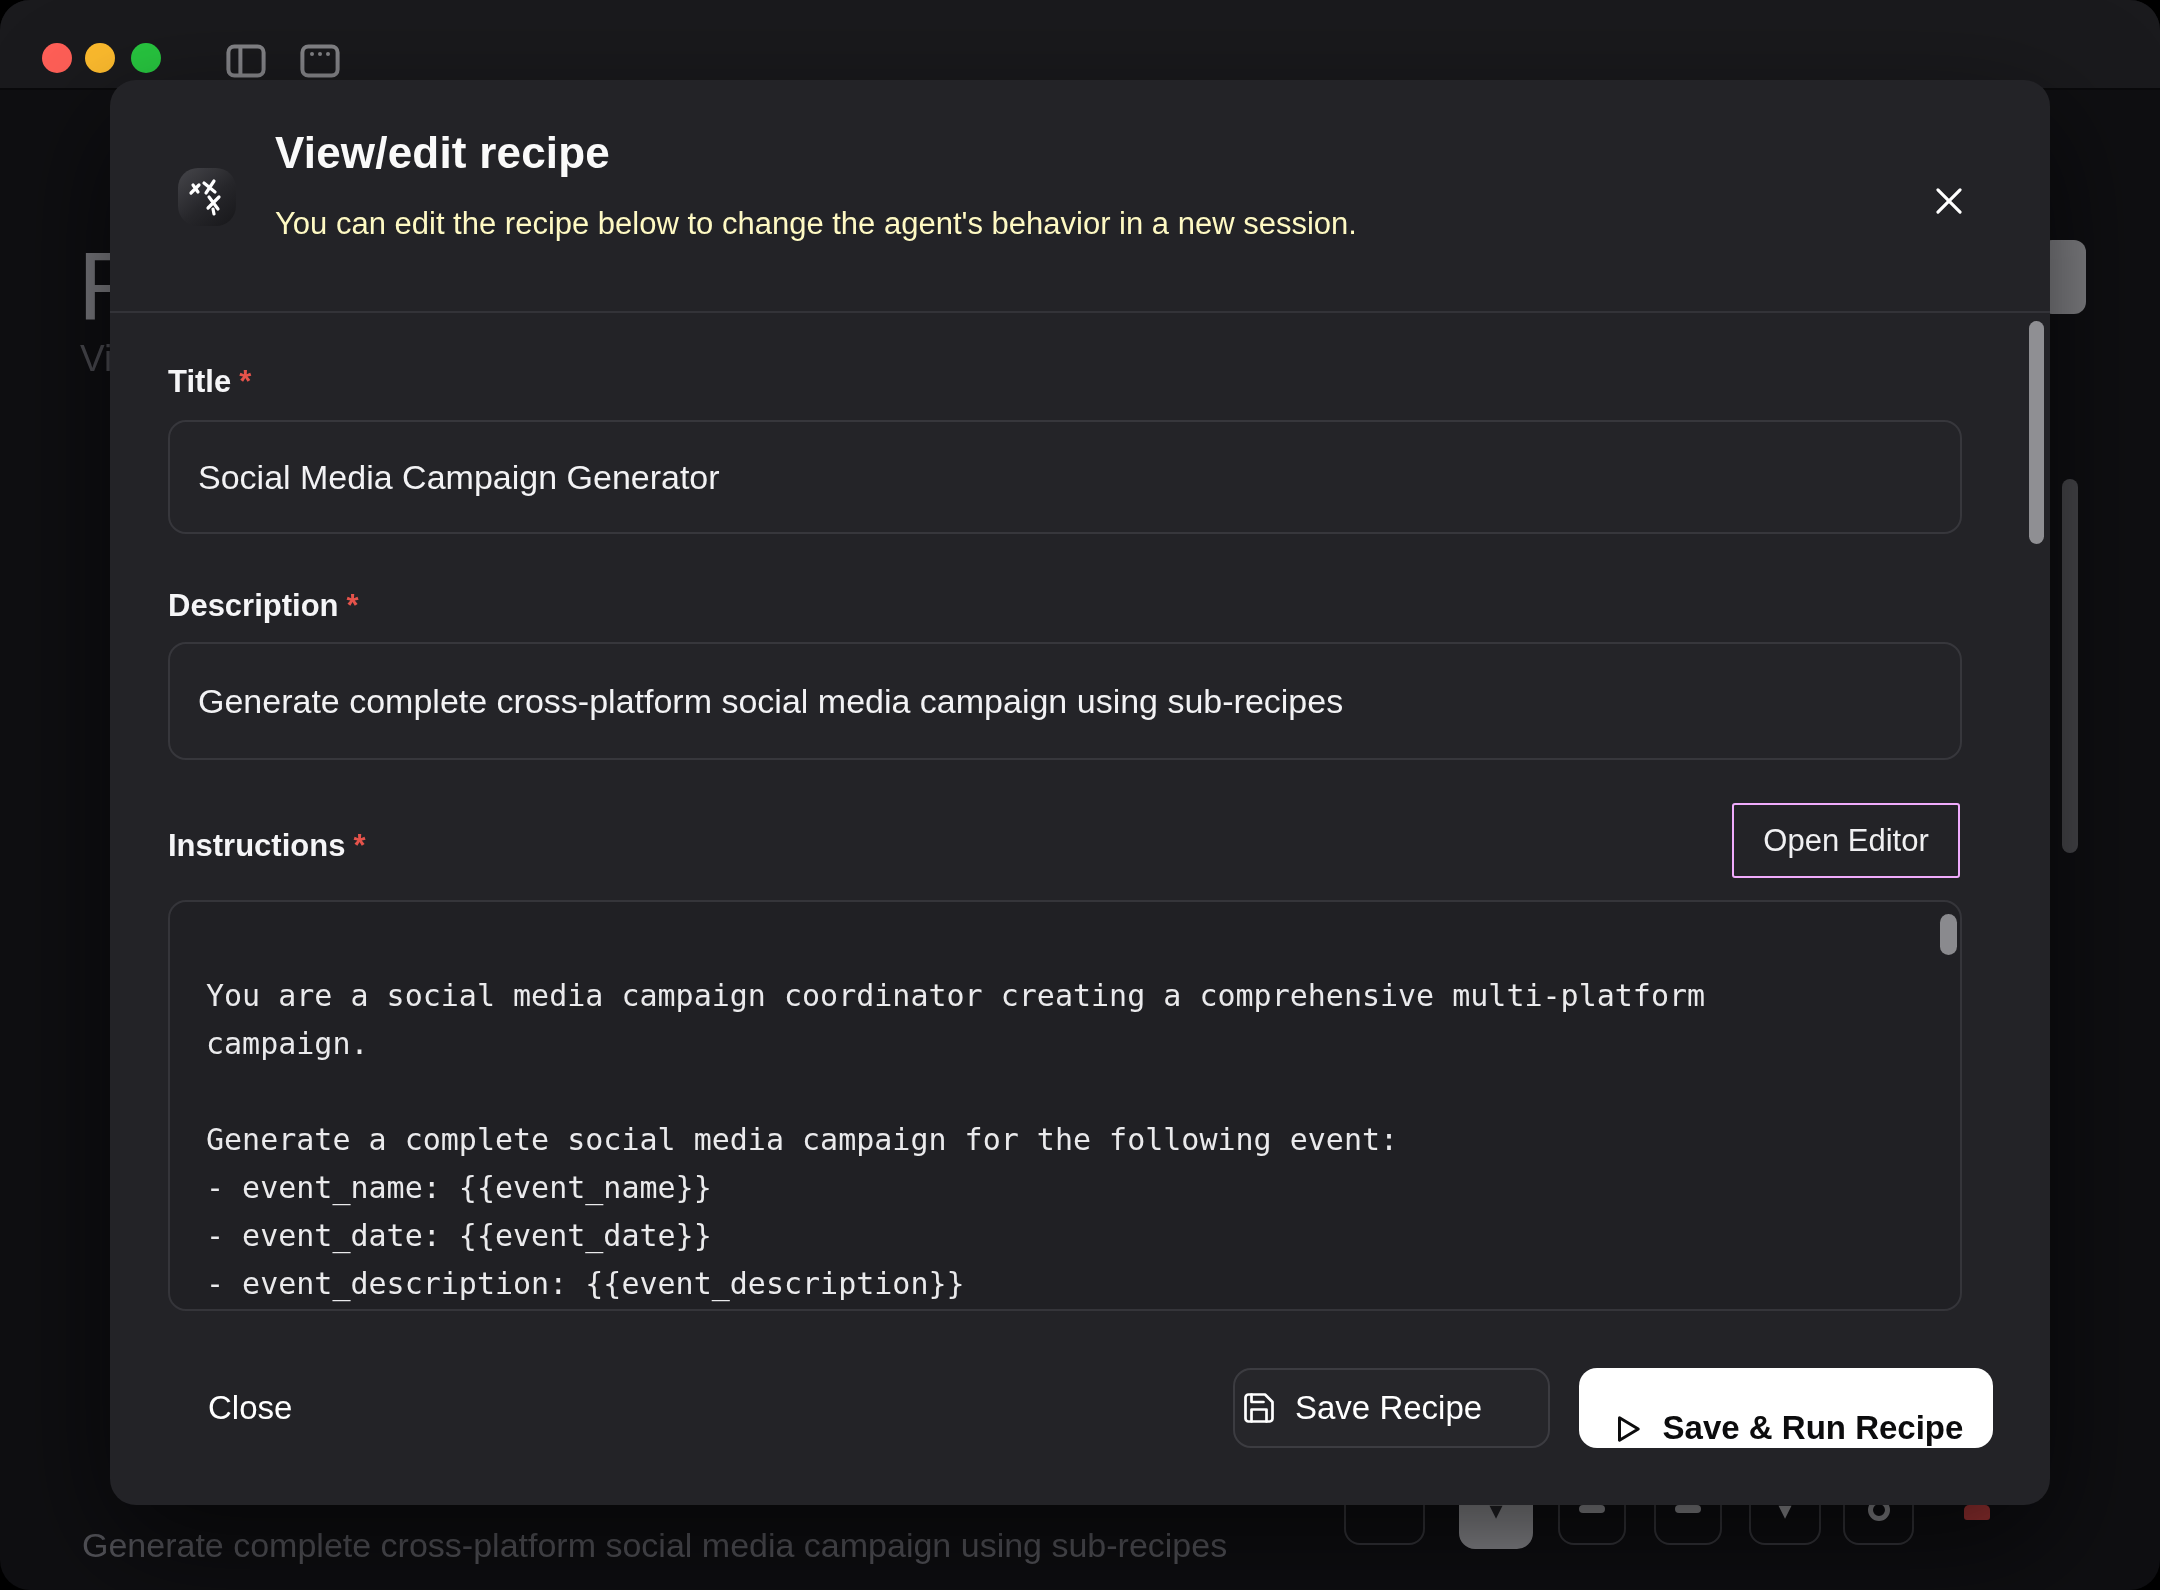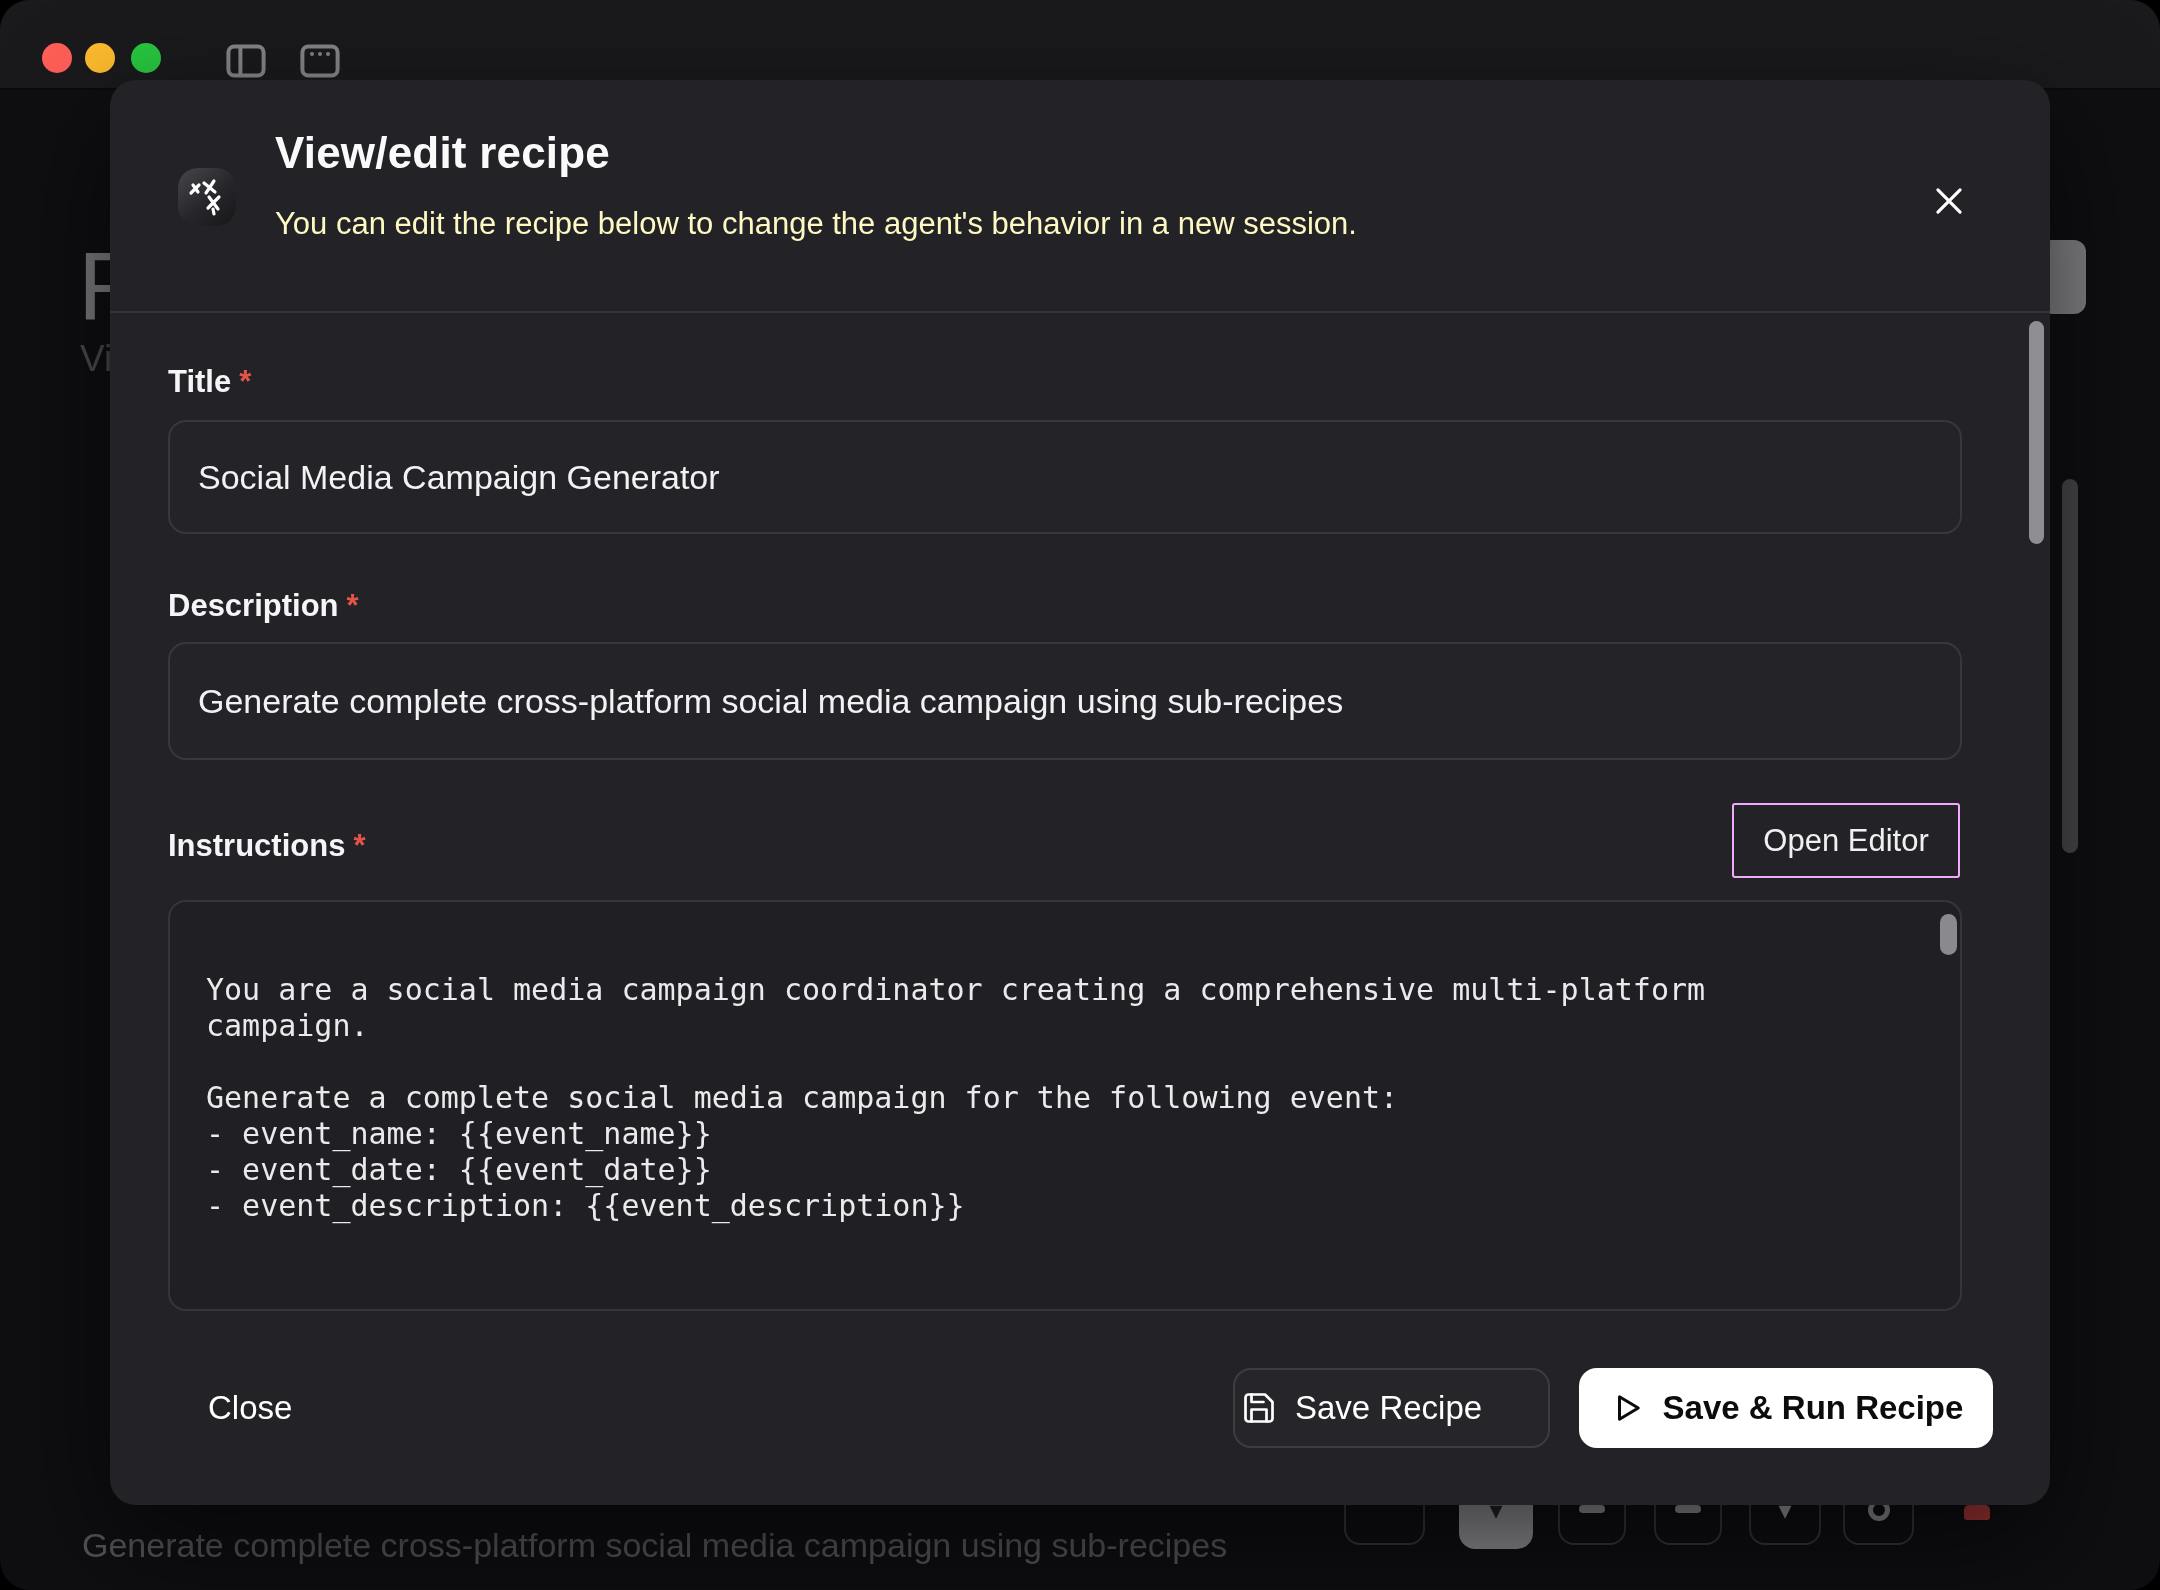--- a/index.html
+++ b/index.html
@@ -46,32 +46,32 @@
   .title-label{top:284px;}
   .title-input{top:340px;height:114px;}
   .desc-label{top:508px;}
   .desc-input{top:562px;height:118px;}
   .instr-label{top:748px;}
   .open-editor{position:absolute;left:1622px;top:723px;width:228px;height:75px;border:2px solid #f0abfc;border-radius:3px;
                background:transparent;color:#f0f0f2;font-size:31px;font-family:"Liberation Sans",sans-serif;cursor:pointer;box-sizing:border-box;}
   .instructions{position:absolute;left:58px;top:820px;width:1794px;height:411px;border:2px solid #35353a;border-radius:18px;
                 box-sizing:border-box;background:#202024;overflow:hidden;cursor:text;}
   .instructions .mono{position:absolute;left:36px;top:70px;right:60px;font-family:"DejaVu Sans Mono","Liberation Mono",monospace;
-                font-size:30px;line-height:36px;color:#eaeaec;white-space:pre-wrap;}
+                font-size:30px;line-height:48px;color:#eaeaec;white-space:pre-wrap;}
   .instr-thumb{position:absolute;left:1770px;top:12px;width:17px;height:41px;border-radius:9px;background:#8a8a8e;}
   .modal-thumb{position:absolute;left:1919px;top:241px;width:15px;height:223px;border-radius:8px;background:#8f8f93;}
   
   .footer-close{position:absolute;left:78px;top:1296px;height:64px;padding:0 20px;background:none;border:none;color:#fff;
                 font-size:33px;font-family:"Liberation Sans",sans-serif;cursor:pointer;}
   .btn-save{position:absolute;left:1123px;top:1288px;width:317px;height:80px;border:2px solid #3c3c41;border-radius:18px;
             background:#26262a;color:#fff;font-size:33px;font-family:"Liberation Sans",sans-serif;cursor:pointer;
             display:flex;align-items:center;justify-content:flex-start;gap:18px;box-sizing:border-box;}
   .btn-run{position:absolute;left:1469px;top:1288px;width:414px;height:80px;border:none;border-radius:18px;background:#ffffff;
            color:#0c0c0d;font-size:33px;font-weight:600;font-family:"Liberation Sans",sans-serif;cursor:pointer;
-           display:flex;align-items:center;justify-content:center;gap:18px;}
+           display:flex;align-items:flex-end;justify-content:center;gap:18px;}
   .btn-save svg,.btn-run svg{display:block;flex:none;}
 </style>
 </head>
 <body>
 
 <div class="window">
 
   <div class="titlebar">
     <div class="tl red"></div>
     <div class="tl yellow"></div>

